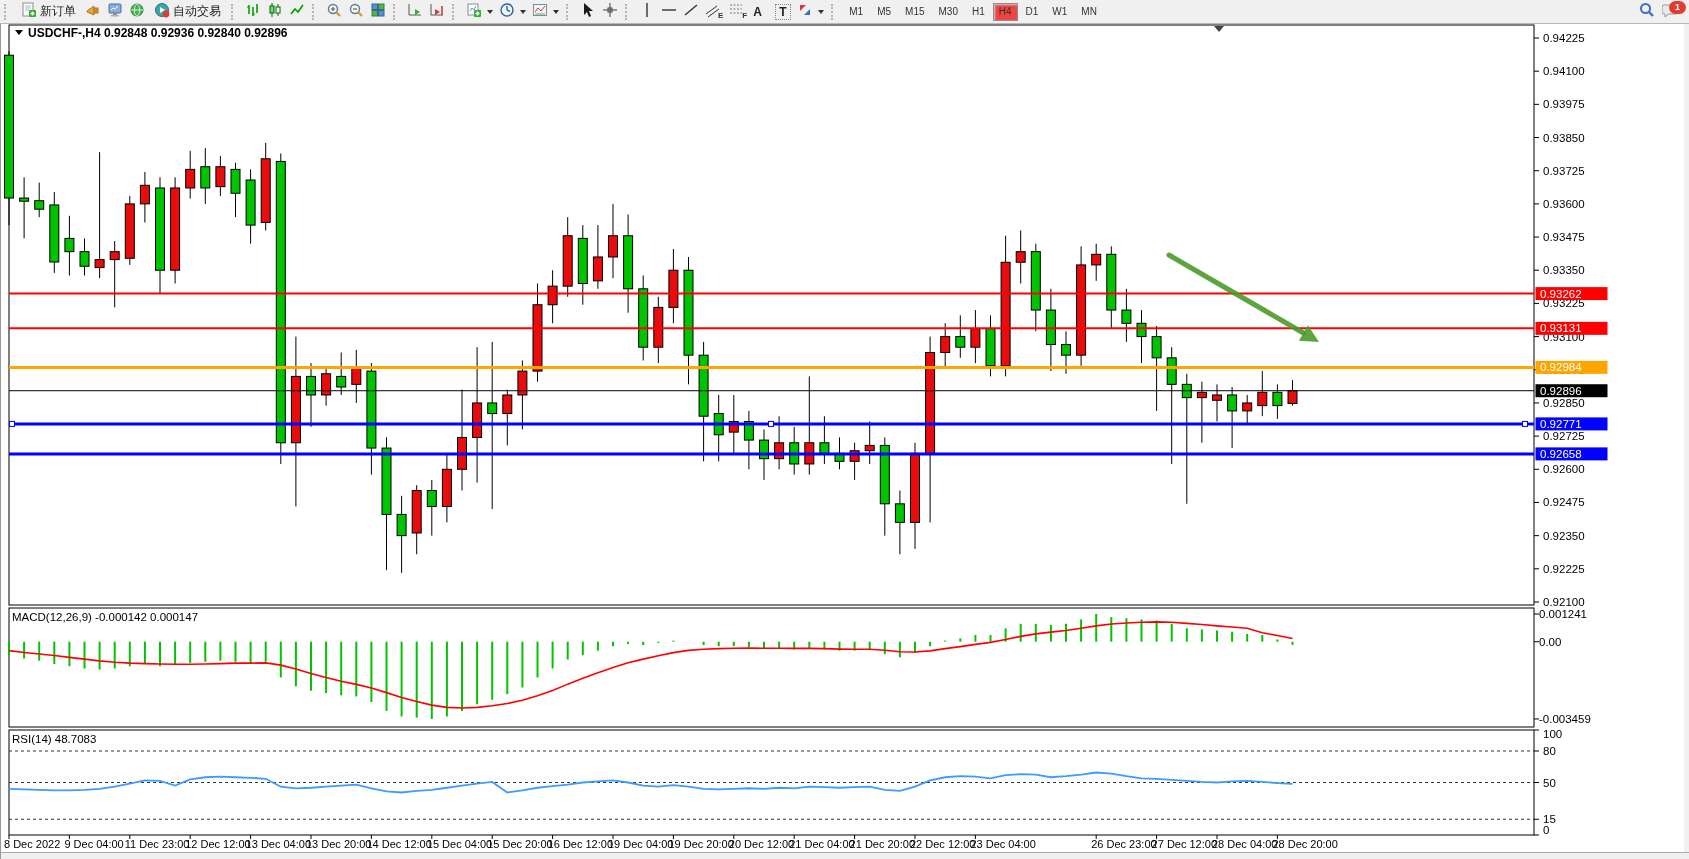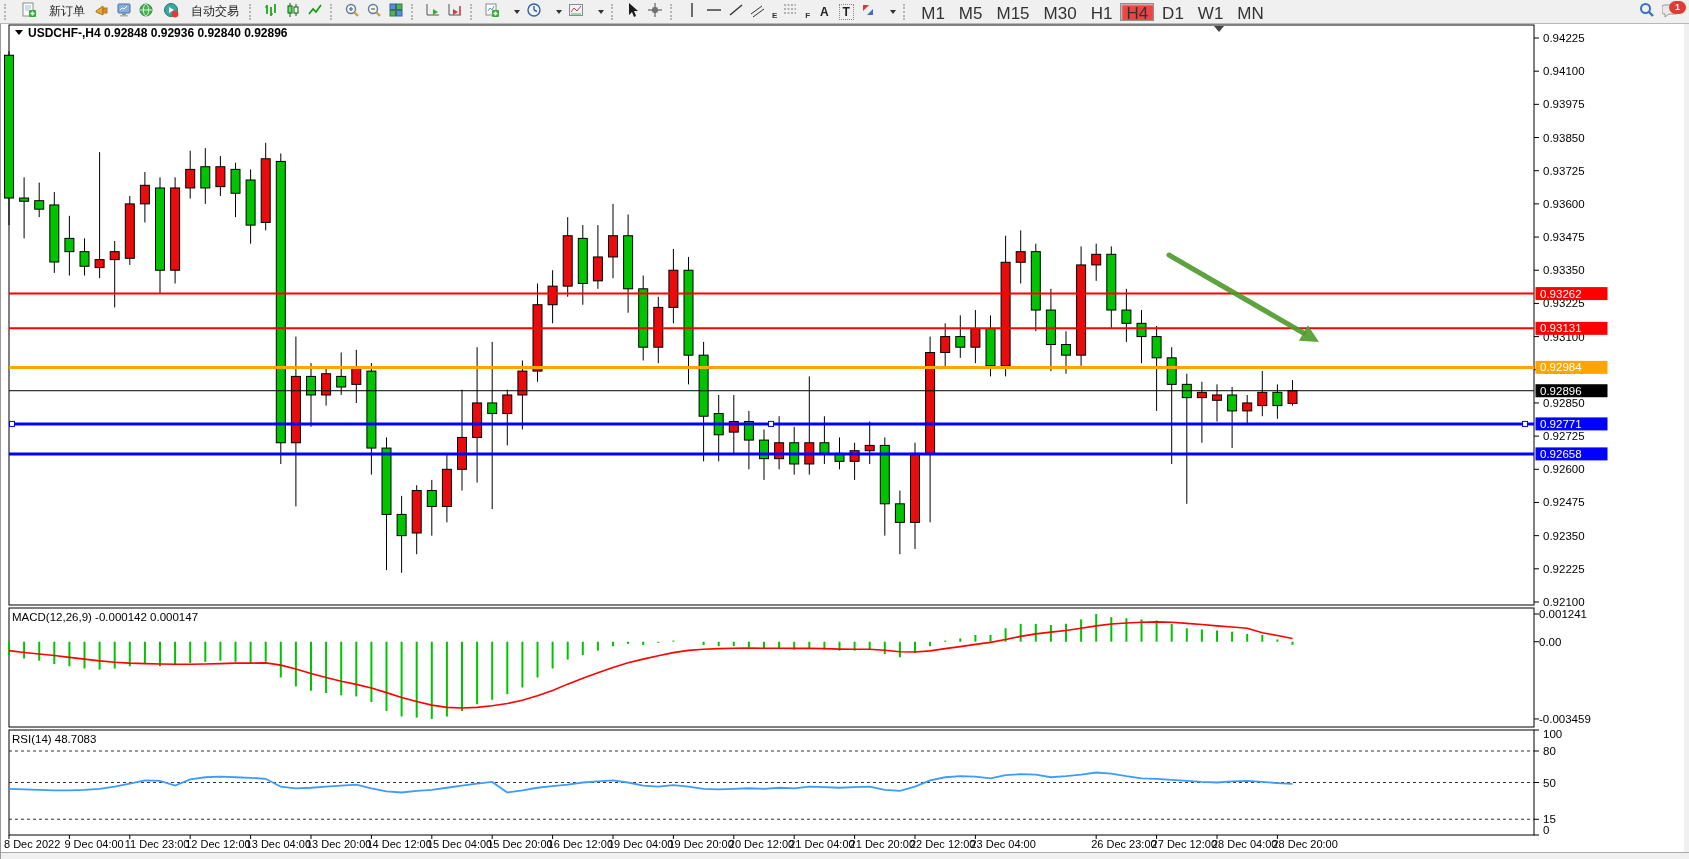--- a/index.html
+++ b/index.html
@@ -2,27 +2,27 @@
 <html><head>
 <meta charset="utf-8">
 <style>
   html,body{margin:0;padding:0;background:#d4d0c8;}
   .app{position:relative;width:1689px;height:859px;background:#fff;overflow:hidden;
        font-family:"Liberation Sans","DejaVu Sans",sans-serif;}
   
   .toolbar{position:absolute;left:0;top:0;width:1689px;height:24px;background:#f0f0f0;
            border-bottom:1px solid #b8b8b8;display:flex;align-items:center;box-sizing:border-box;}
   .grip{width:6px;height:16px;border-left:2px dotted #b5b5b5;margin:0 3px 0 4px;}
-  .tbtn{height:20px;min-width:22px;display:flex;align-items:center;justify-content:center;
-        border:1px solid transparent;background:transparent;padding:0 2px;gap:12px;cursor:default;}
+  .tbtn{height:20px;min-width:22px;display:flex;align-items:center;justify-content:flex-start;
+        border:1px solid transparent;background:transparent;padding:0 2px;gap:3px;cursor:default;}
   .tbtn.textbtn{padding:0 5px;}
   .tbtn span.lbl{font-size:12px;color:#222;white-space:nowrap;}
   .caret{width:0;height:0;border-left:3px solid transparent;border-right:3px solid transparent;
          border-top:4px solid #333;margin-left:2px;}
-  .tfbtn{height:18px;padding:0 5px;margin:0 1px;font-size:17px;color:#333;background:transparent;
+  .tfbtn{height:18px;padding:0 5px;margin:0 1px;font-size:10px;color:#333;background:transparent;
          border:1px solid transparent;font-family:inherit;}
   .tfbtn.active{background:#ef4444;border:1px solid #8f8f8f;box-shadow:inset 1px 1px 2px #ccc;}
   .right-group{margin-left:auto;display:flex;align-items:center;margin-right:6px;}
   .bubble-wrap{position:relative;width:24px;height:20px;display:flex;align-items:center;justify-content:center;}
   .badge{position:absolute;top:-1px;right:-3px;min-width:13px;height:13px;border-radius:7px;
          background:#e03c31;color:#fff;font-size:9px;font-weight:bold;display:flex;
          align-items:center;justify-content:center;padding:0 2px;}
   .corner-letter{font-size:8px;font-weight:bold;color:#333;margin-left:-4px;margin-top:7px;}
   .tool-letter{font-size:12px;font-weight:bold;color:#222;}
   

